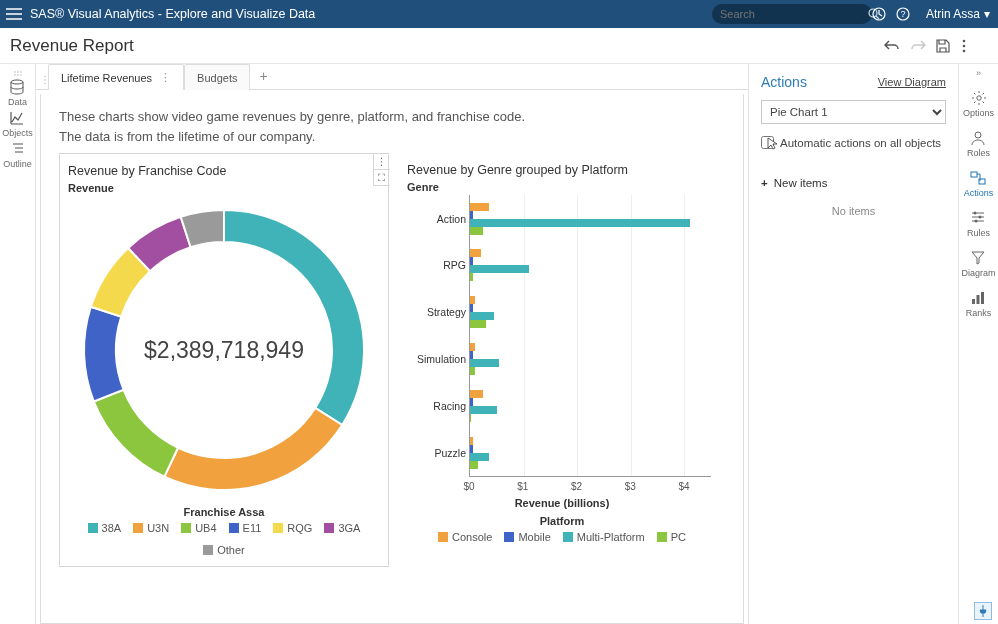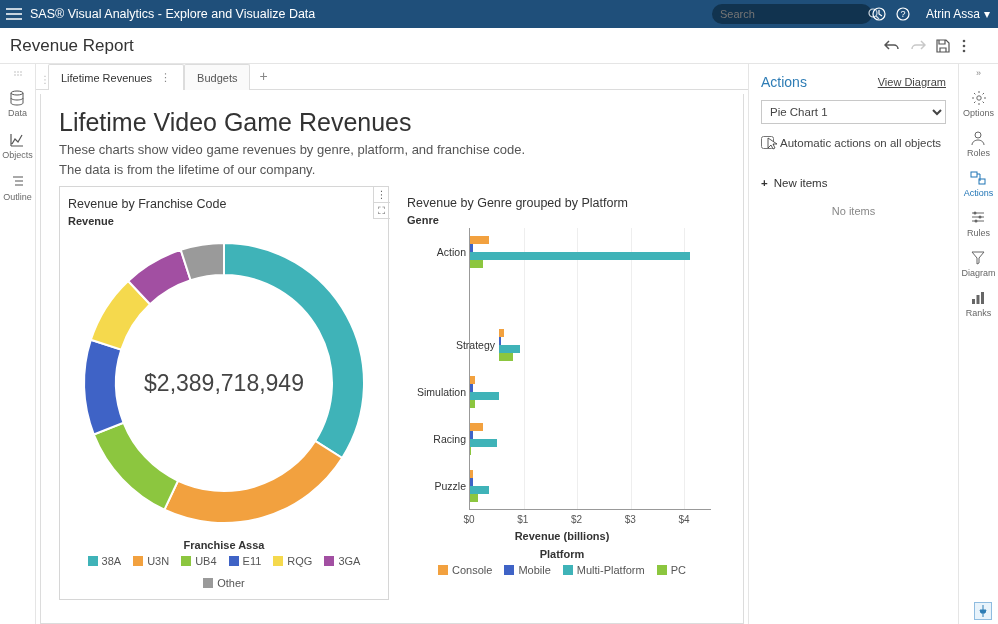--- a/index.html
+++ b/index.html
@@ -19,21 +19,21 @@
   
   .reportbar { height:36px; border-bottom:1px solid #e5e5e5; display:flex; align-items:center; padding:0 10px; }
   .reportbar h2 { font-size:17px; font-weight:400; color:#333; flex:1; }
   .reportbar .ricon { width:26px; text-align:center; color:#555; cursor:pointer; }
   .reportbar .ricon.disabled { color:#c8c8c8; }
 
   
   .main { display:flex; height:calc(624px - 28px - 36px); }
 
   
-  .leftrail { width:36px; border-right:1px solid #e5e5e5; display:flex; flex-direction:column; align-items:center; padding-top:6px; gap:14px; color:#6a6a6a; font-size:9px; }
+  .leftrail { width:36px; border-right:1px solid #e5e5e5; display:flex; flex-direction:column; align-items:center; padding-top:6px; gap:3px; color:#6a6a6a; font-size:9px; }
   .leftrail .railbtn { display:flex; flex-direction:column; align-items:center; gap:2px; cursor:pointer; }
   .leftrail .railbtn svg { color:#555; }
   .leftrail .railbtn span.lbl { font-size:9px; }
 
   
   .canvascol { flex:1; display:flex; flex-direction:column; min-width:0; }
   .tabstrip { height:26px; display:flex; align-items:flex-end; border-bottom:1px solid #dcdcdc; padding-left:4px; gap:0; }
   .tabstrip .grip { width:8px; color:#bbb; font-size:10px; line-height:10px; padding-bottom:4px; text-align:center;}
   .tab { height:26px; border:1px solid #dcdcdc; border-bottom:0; background:#fafafa; font-size:11px; display:flex; align-items:center; padding:0 12px; color:#555; position:relative; top:1px; border-radius:2px 2px 0 0; margin-right:0; }
   .tab.active { background:#fff; color:#333; }
@@ -200,21 +200,20 @@
         <span class="tmenu">⋮</span>
       </div>
       <div class="tab">
         <span>Budgets</span>
       </div>
       <div class="tabadd">+</div>
     </div>
 
     <div class="canvas">
       <div class="page">
-        <h1>Lifetime Video Game Revenues</h1>
         <p class="sub">These charts show video game revenues by genre, platform, and franchise code.</p>
         <p class="sub" style="margin-top:-6px;">The data is from the lifetime of our company.</p>
 
         <div class="chartrow">
 
           <div class="chartbox pie">
             <div class="boxtools">
               <div>⋮</div>
               <div>⛶</div>
             </div>
@@ -253,21 +252,28 @@
                   <div class="gridline" style="left: 44.4444%;"></div>
                   <div class="gridline" style="left: 66.6667%;"></div>
                   <div class="gridline" style="left: 88.8889%;"></div>
                   <div class="genre-row" style="top: 0%; height: 16.6667%;">
                     <div class="genre-label">Action</div>
                     <div class="hbar" style="background: rgb(242, 161, 63); width: 7.77778%; top: calc(50% - 16px);"></div>
                     <div class="hbar" style="background: rgb(63, 99, 198); width: 1.11111%; top: calc(50% - 8px);"></div>
                     <div class="hbar" style="background: rgb(63, 179, 184); width: 91.1111%; top: calc(50% + 0px);"></div>
                     <div class="hbar" style="background: rgb(140, 198, 63); width: 5.55556%; top: calc(50% + 8px);"></div>
                   </div>
-                  <div class="genre-row" style="top: 33.3333%; height: 16.6667%; margin-left: 29px;">
+                  <div class="genre-row" style="top: 16.6667%; height: 16.6667%;">
+                    <div class="genre-label">RPG</div>
+                    <div class="hbar" style="background: rgb(242, 161, 63); width: 4.44444%; top: calc(50% - 16px);"></div>
+                    <div class="hbar" style="background: rgb(63, 99, 198); width: 1.11111%; top: calc(50% - 8px);"></div>
+                    <div class="hbar" style="background: rgb(63, 179, 184); width: 24.4444%; top: calc(50% + 0px);"></div>
+                    <div class="hbar" style="background: rgb(140, 198, 63); width: 1.11111%; top: calc(50% + 8px);"></div>
+                  </div>
+                  <div class="genre-row" style="top: 33.3333%; height: 16.6667%;">
                     <div class="genre-label">Strategy</div>
                     <div class="hbar" style="background: rgb(242, 161, 63); width: 2.22222%; top: calc(50% - 16px);"></div>
                     <div class="hbar" style="background: rgb(63, 99, 198); width: 1.11111%; top: calc(50% - 8px);"></div>
                     <div class="hbar" style="background: rgb(63, 179, 184); width: 10%; top: calc(50% + 0px);"></div>
                     <div class="hbar" style="background: rgb(140, 198, 63); width: 6.66667%; top: calc(50% + 8px);"></div>
                   </div>
                   <div class="genre-row" style="top: 50%; height: 16.6667%;">
                     <div class="genre-label">Simulation</div>
                     <div class="hbar" style="background: rgb(242, 161, 63); width: 2.22222%; top: calc(50% - 16px);"></div>
                     <div class="hbar" style="background: rgb(63, 99, 198); width: 1.11111%; top: calc(50% - 8px);"></div>

